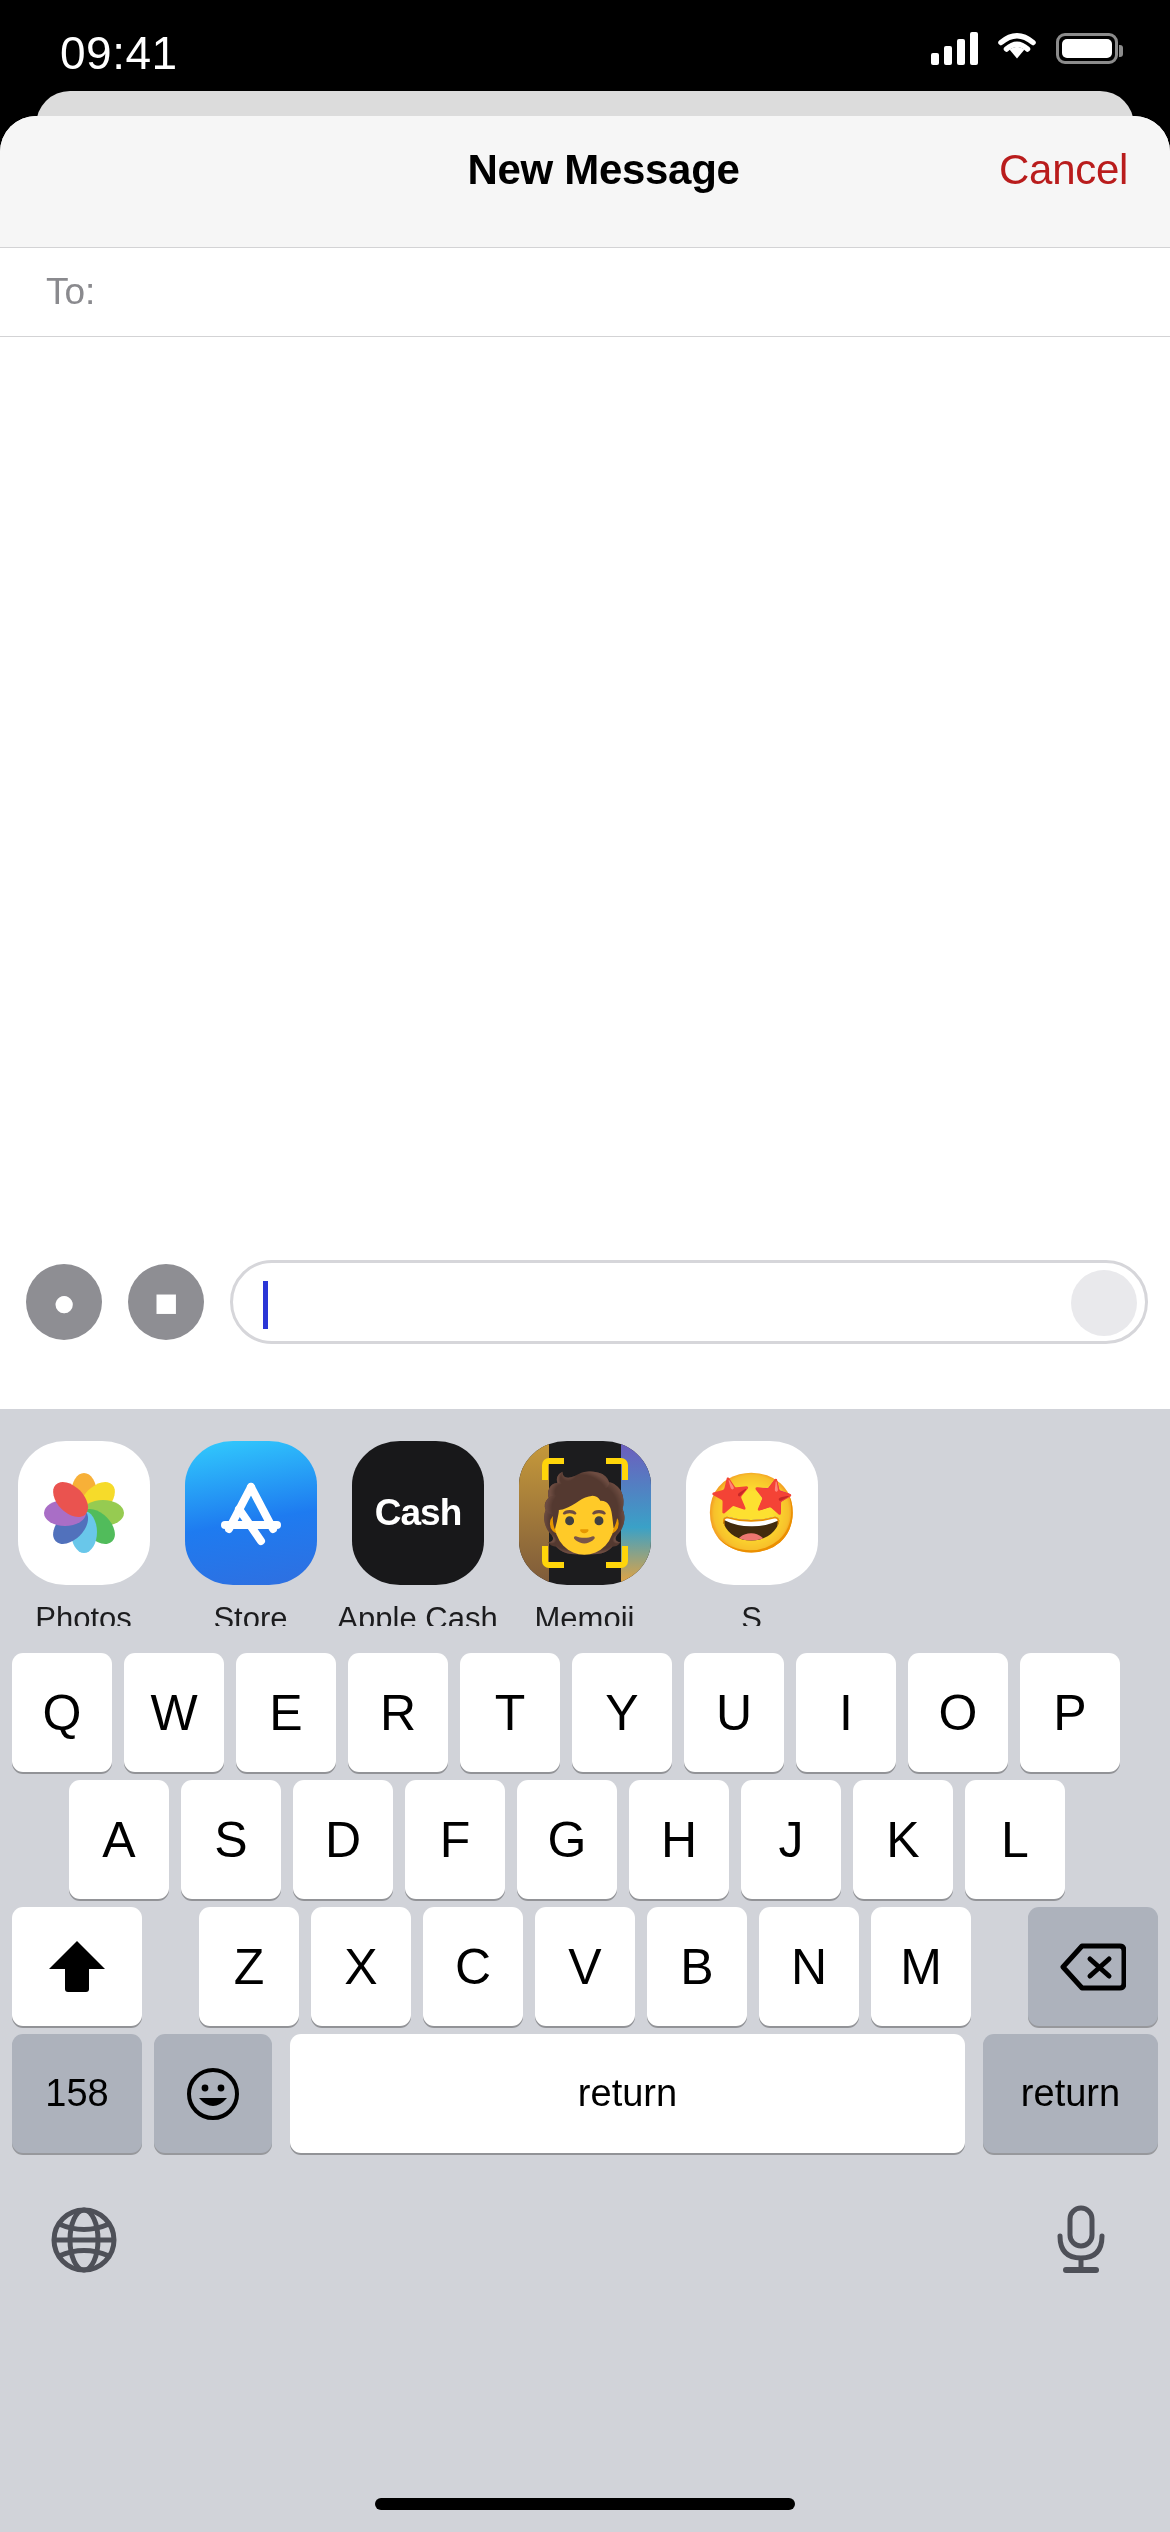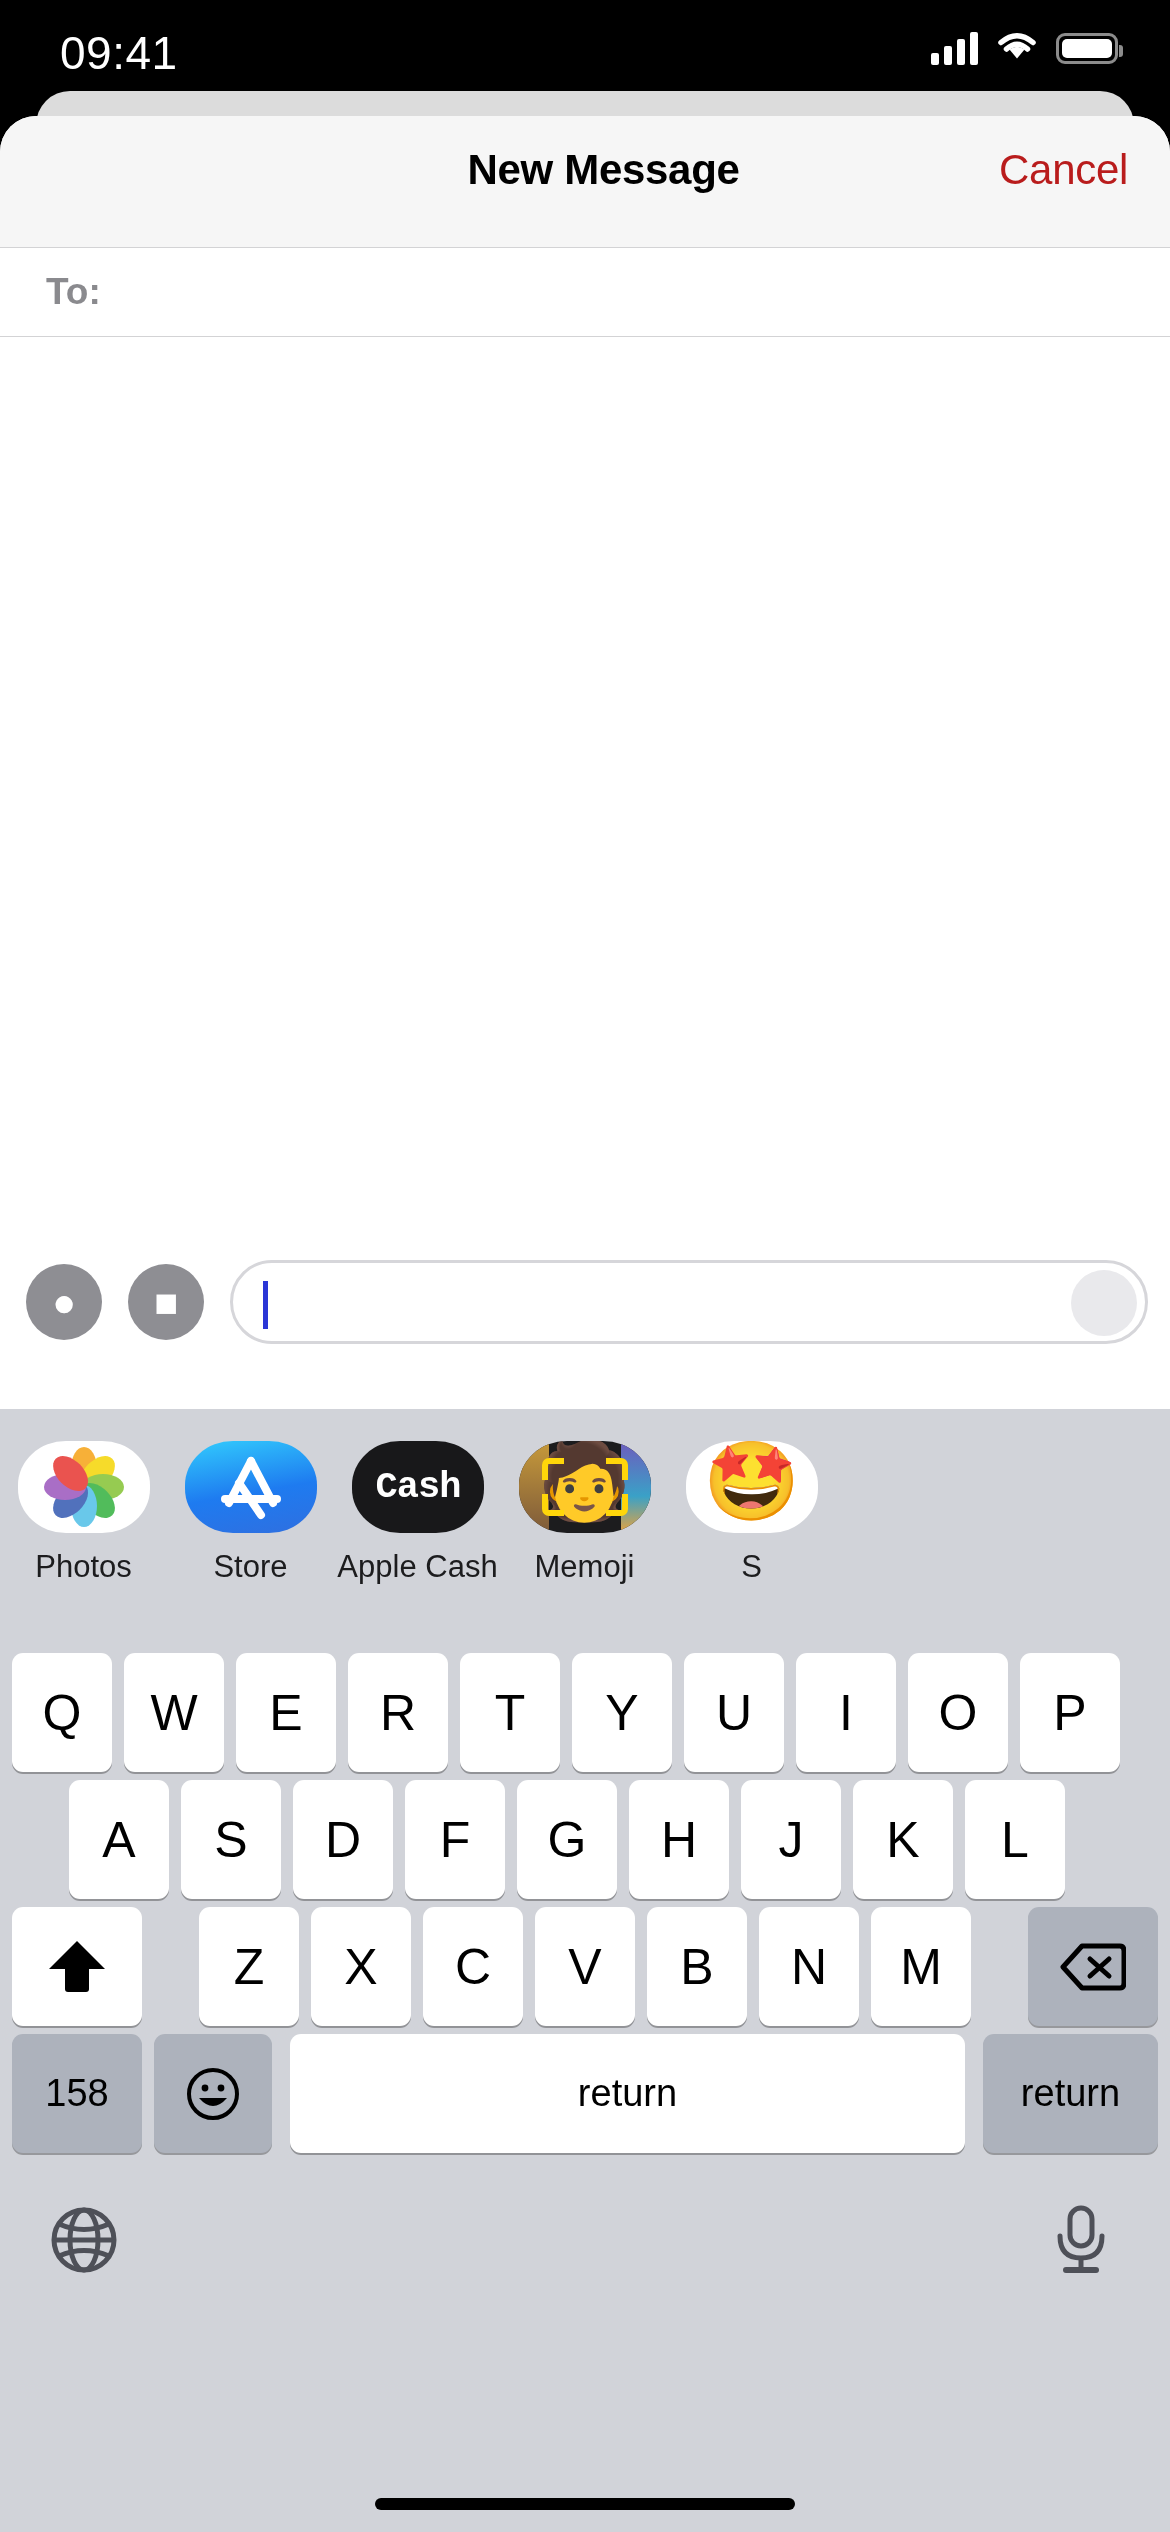--- a/index.html
+++ b/index.html
@@ -99,21 +99,21 @@
   
   #to-field-row {
     position:relative;
     width:100%; height:89px;
     background:#ffffff;
     border-bottom:1px solid #d3d3d5;
     display:flex; align-items:center;
   }
   #to-label {
     margin-left:46px;
-    font-size:37px; color:#8a8a8e;font-weight:bold;
+    font-size:37px; color:#8a8a8e;
   }
   #to-input-value {
     margin-left:6px;
     font-size:37px; color:#000;
   }
 
   
   #conversation-body {
     position:relative;
     width:100%;
@@ -174,25 +174,25 @@
     position:absolute; top:32px; left:0;
     display:flex; align-items:flex-start;
     gap:0px;
   }
   .app-item {
     width:167px;
     flex:none;
     display:flex; flex-direction:column; align-items:center;
   }
   .app-icon {
-    width:132px; height:92px;
+    width:132px; height:144px;
     border-radius:48px / 44px;
     position:relative;
     overflow:hidden;
-    display:flex; align-items:center; justify-content:center;font-family:Liberation Mono, monospace;
+    display:flex; align-items:center; justify-content:center;
   }
   .app-label {
     margin-top:16px;
     font-size:31px; color:#1c1c1e;
     white-space:nowrap;
   }
 
   
   .icon-photos { background:#ffffff; }
 

